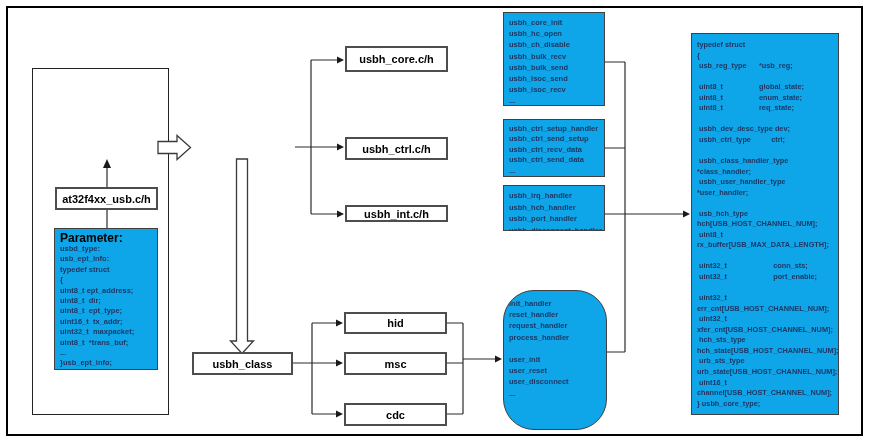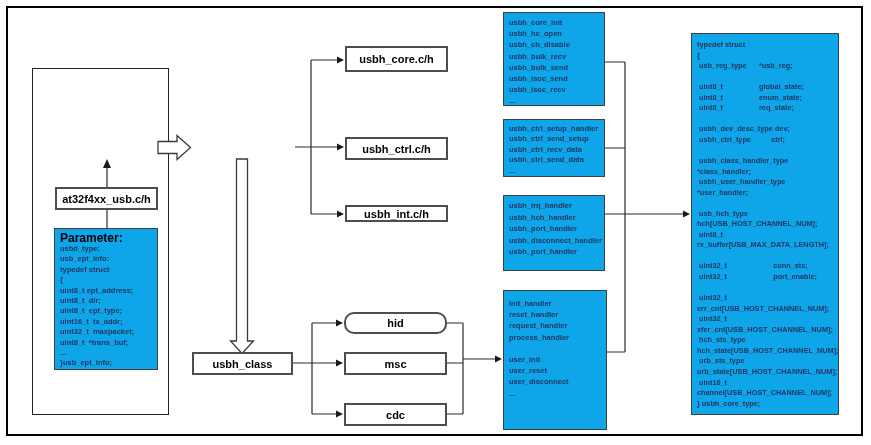--- a/index.html
+++ b/index.html
@@ -68,21 +68,21 @@
       <path d="M158,141.5 H177 V135.5 L190.5,147.5 L177,159.5 V153.5 H158 Z"></path>
       <path d="M236.5,159 V341 H230.5 L242,353.5 L253.5,341 H247.5 V159 Z"></path>
     </g>
   </svg>
 
   <div class="abs node" style="left:55px;top:147px;width:103px;height:23px;margin-top:40px;">at32f4xx_usb.c/h</div>
   <div class="abs node" style="left:192px;top:352px;width:101px;height:23px;">usbh_class</div>
   <div class="abs node" style="left:345px;top:46px;width:103px;height:26px;">usbh_core.c/h</div>
   <div class="abs node" style="left:345px;top:137px;width:103px;height:23px;">usbh_ctrl.c/h</div>
   <div class="abs node" style="left:345px;top:205px;width:103px;height:17px;">usbh_int.c/h</div>
-  <div class="abs node" style="left:344px;top:312px;width:103px;height:22px;border-radius:10px;">hid</div>
+  <div class="abs node" style="left:344px;top:312px;width:103px;height:22px;">hid</div>
   <div class="abs node" style="left:344px;top:403px;width:103px;height:23px;">cdc</div>
   <div class="abs node" style="left:344px;top:352px;width:103px;height:23px;">msc</div>
 
   <div id="param-box" class="abs listbox" style="left:54px;top:228px;width:104px;height:142px;border-width:1.6px;">
     <div id="param-title">Parameter:</div>
     <div>
         <div class="code-line">usbd_type:</div>
         <div class="code-line">usb_ept_info:</div>
         <div class="code-line">typedef struct</div>
         <div class="code-line">{</div>
@@ -107,28 +107,28 @@
       <div class="code-line">usbh_isoc_recv</div>
       <div class="code-line">...</div>
     </div>
   <div id="f2-box" class="abs listbox" style="left:503px;top:119px;width:102px;height:58px;">
       <div class="code-line">usbh_ctrl_setup_handler</div>
       <div class="code-line">usbh_ctrl_send_setup</div>
       <div class="code-line">usbh_ctrl_recv_data</div>
       <div class="code-line">usbh_ctrl_send_data</div>
       <div class="code-line">...</div>
     </div>
-  <div id="f3-box" class="abs listbox" style="left:503px;top:195px;width:102px;height:76px;">
+  <div id="f3-box" class="abs listbox" style="left:503px;top:185px;width:102px;height:46px;">
       <div class="code-line">usbh_irq_handler</div>
       <div class="code-line">usbh_hch_handler</div>
       <div class="code-line">usbh_port_handler</div>
       <div class="code-line">usbh_disconnect_handler</div>
       <div class="code-line">usbh_port_handler</div>
     </div>
-  <div id="f4-box" class="abs listbox" style="left:503px;top:290px;width:104px;height:140px;">
+  <div id="f4-box" class="abs listbox" style="left:503px;top:290px;width:104px;height:140px;border-radius:31px;">
       <div class="code-line">init_handler</div>
       <div class="code-line">reset_handler</div>
       <div class="code-line">request_handler</div>
       <div class="code-line">process_handler</div>
       <div class="code-line">&nbsp;</div>
       <div class="code-line">user_init</div>
       <div class="code-line">user_reset</div>
       <div class="code-line">user_disconnect</div>
       <div class="code-line">...</div>
     </div>

